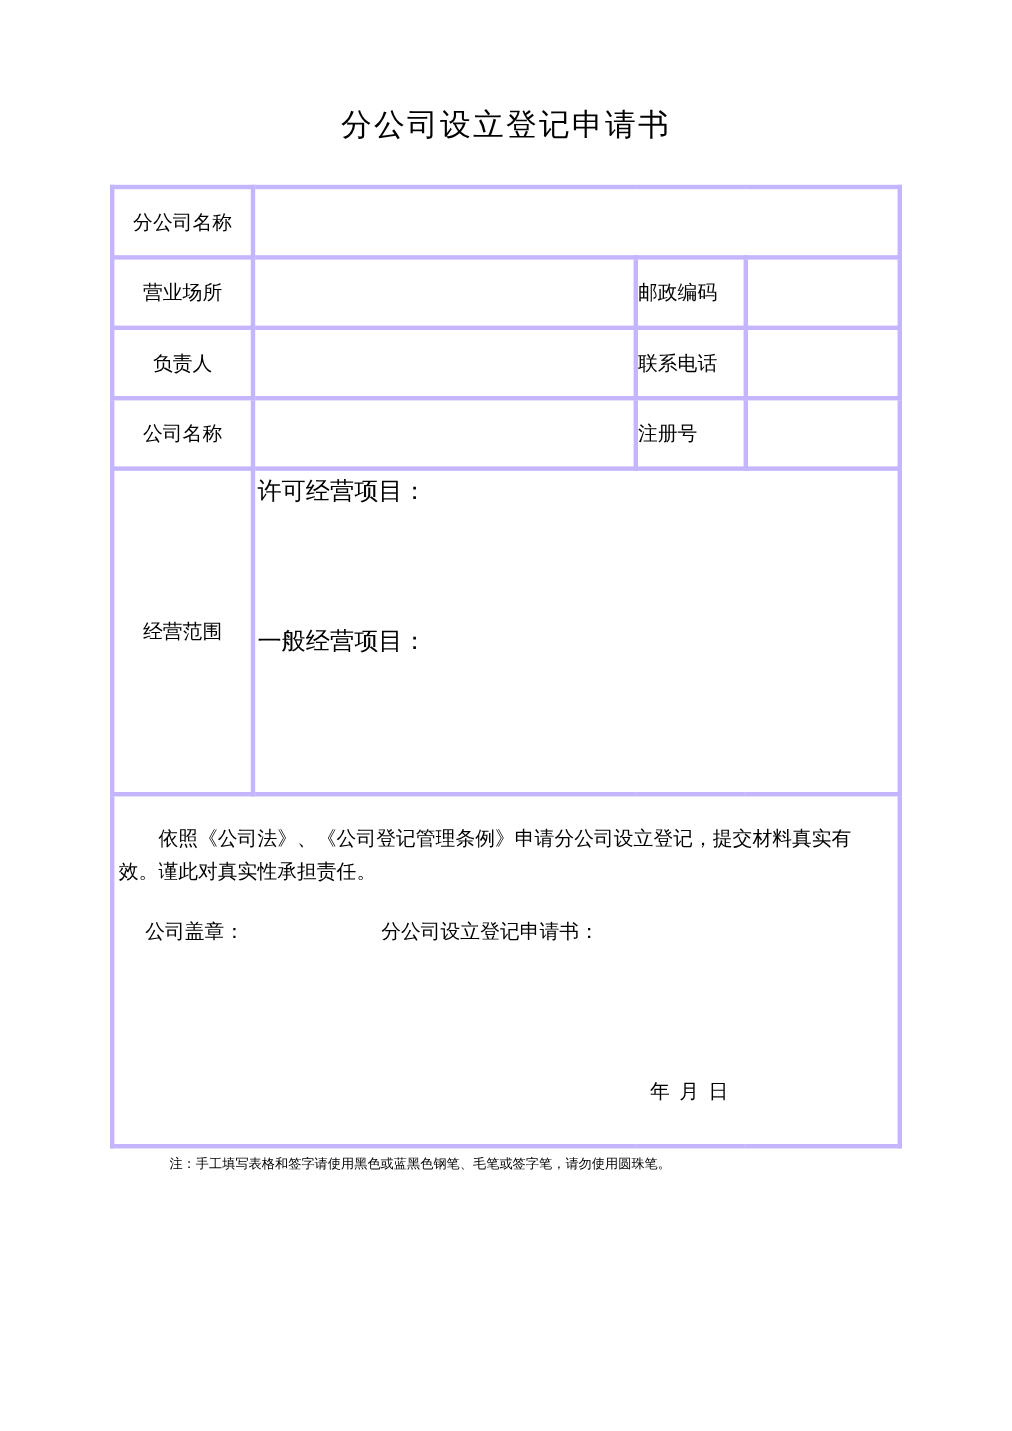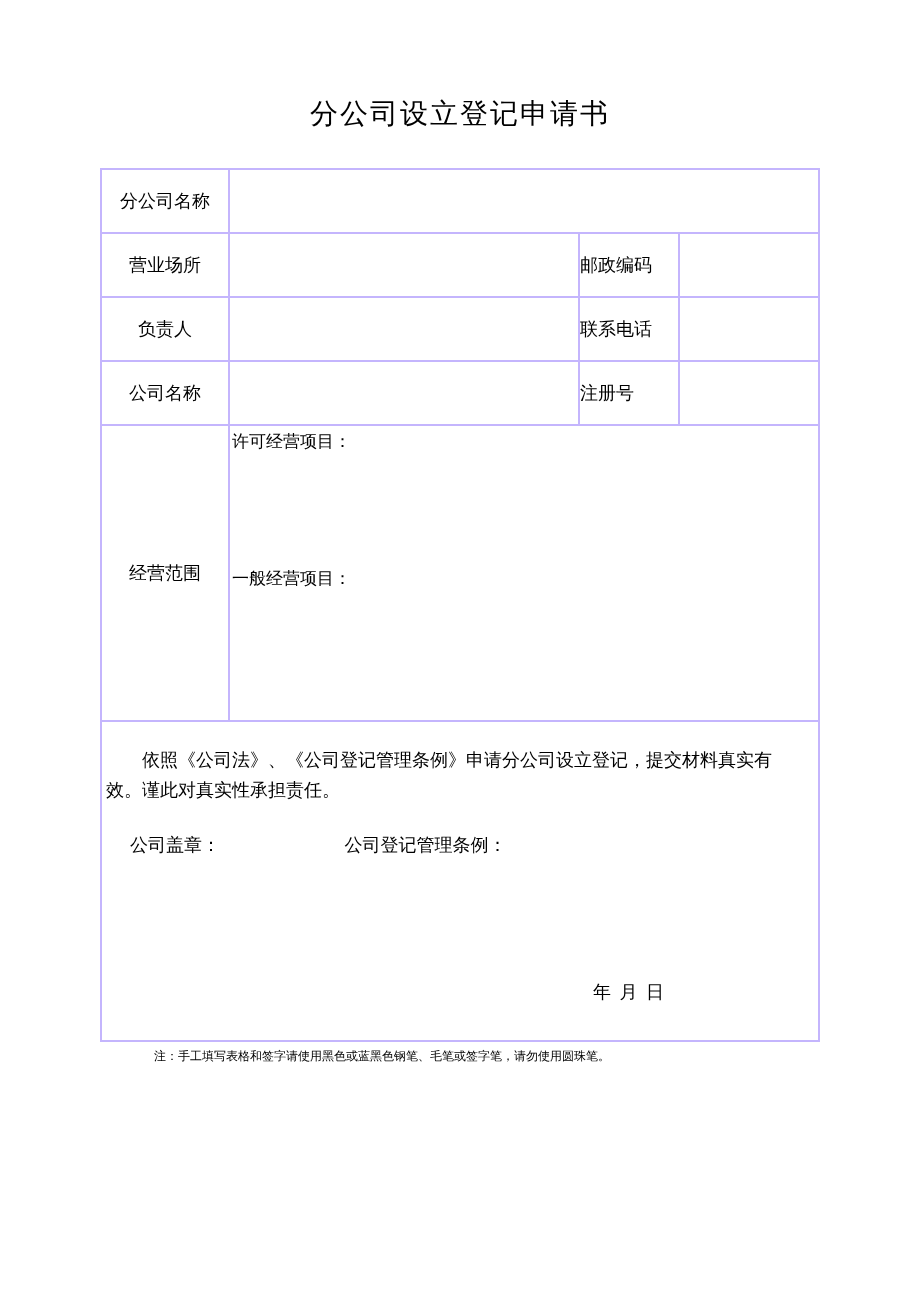--- a/index.html
+++ b/index.html
@@ -17,42 +17,42 @@
       font-weight: normal;
       margin-bottom: 35px;
       letter-spacing: 2px;
     }
     table {
       border-collapse: collapse;
       width: 100%;
       table-layout: fixed;
     }
     td {
-      border: 2px solid #c4b5fd;
+      border: 4px solid #c4b5fd;
       font-size: 18px;
       padding: 0;
     }
     .label-cell {
       text-align: center;
       vertical-align: middle;
       height: 64px;
       width: 128px;
     }
     .sub-label {
       vertical-align: middle;
       width: 100px;
     }
     .value-cell {
       width: 140px;
     }
     .scope-cell {
       vertical-align: top;
       padding: 4px 2px;
       height: 296px;
-      font-size: 17px;
+      font-size: 22px;
     }
     .scope-block {
       height: 48%;
     }
     .qty-cell {
       vertical-align: middle;
       padding-left: 40px;
       height: 64px;
     }
     .blank-line {
@@ -134,21 +134,21 @@
     <td colspan="3" class="scope-cell">
       <div class="scope-block">许可经营项目：</div>
       <div class="scope-block">一般经营项目：</div>
     </td>
   </tr>
   <tr>
     <td colspan="4" class="decl-cell">
       <p class="decl-text">依照《公司法》、《公司登记管理条例》申请分公司设立登记，提交材料真实有效。谨此对真实性承担责任。</p>
       <div class="sig-row">
         <span class="sig-seal">公司盖章：</span>
-        <span class="sig-rep">公司登记管理条例：</span>
+        <span class="sig-rep">分公司设立登记申请书：</span>
       </div>
       <div class="date-row">年 月 日</div>
     </td>
   </tr>
 </tbody>
   </table>
 
 <p class="footnote">注：手工填写表格和签字请使用黑色或蓝黑色钢笔、毛笔或签字笔，请勿使用圆珠笔。</p>
 
 </body></html>

